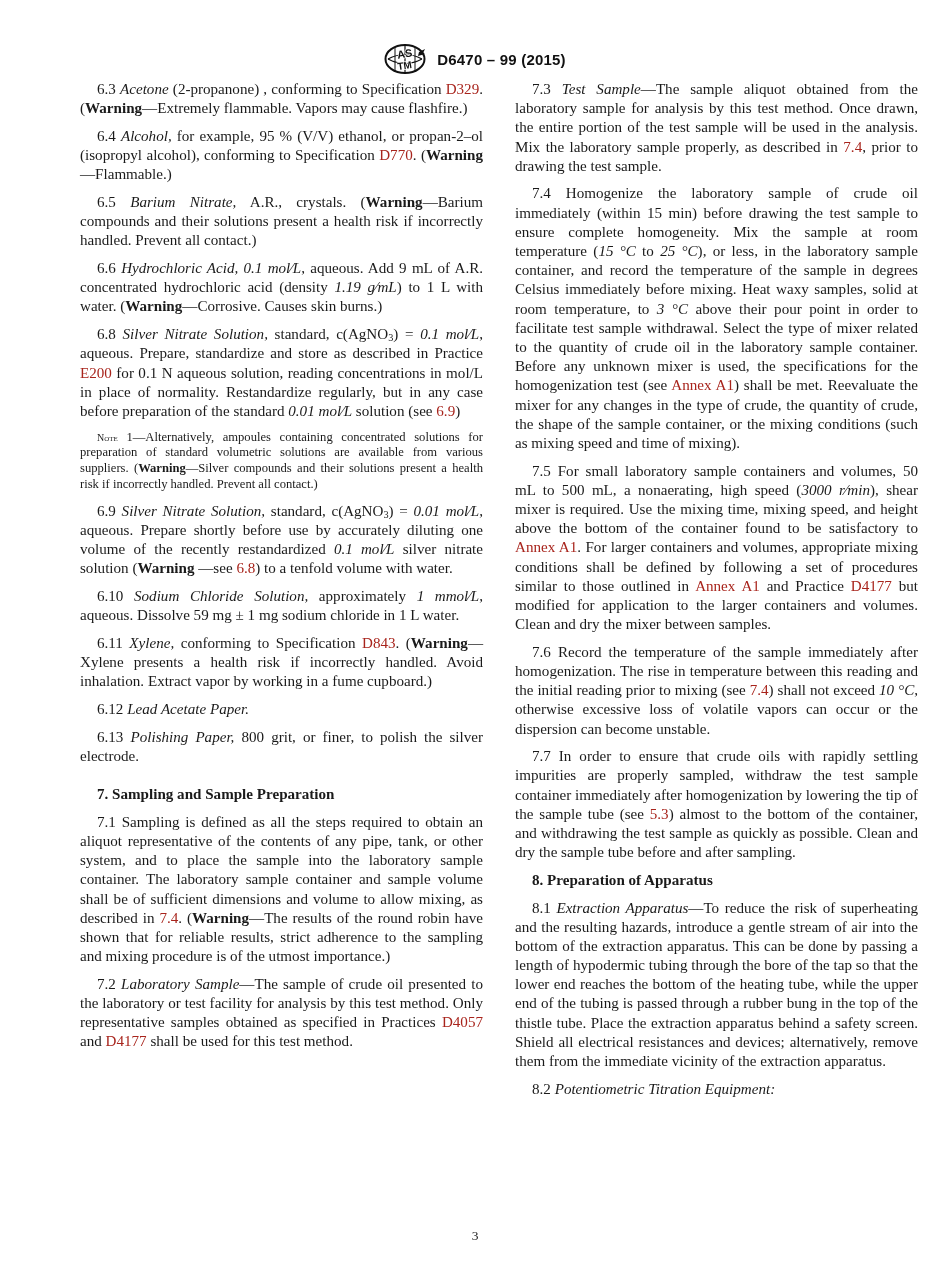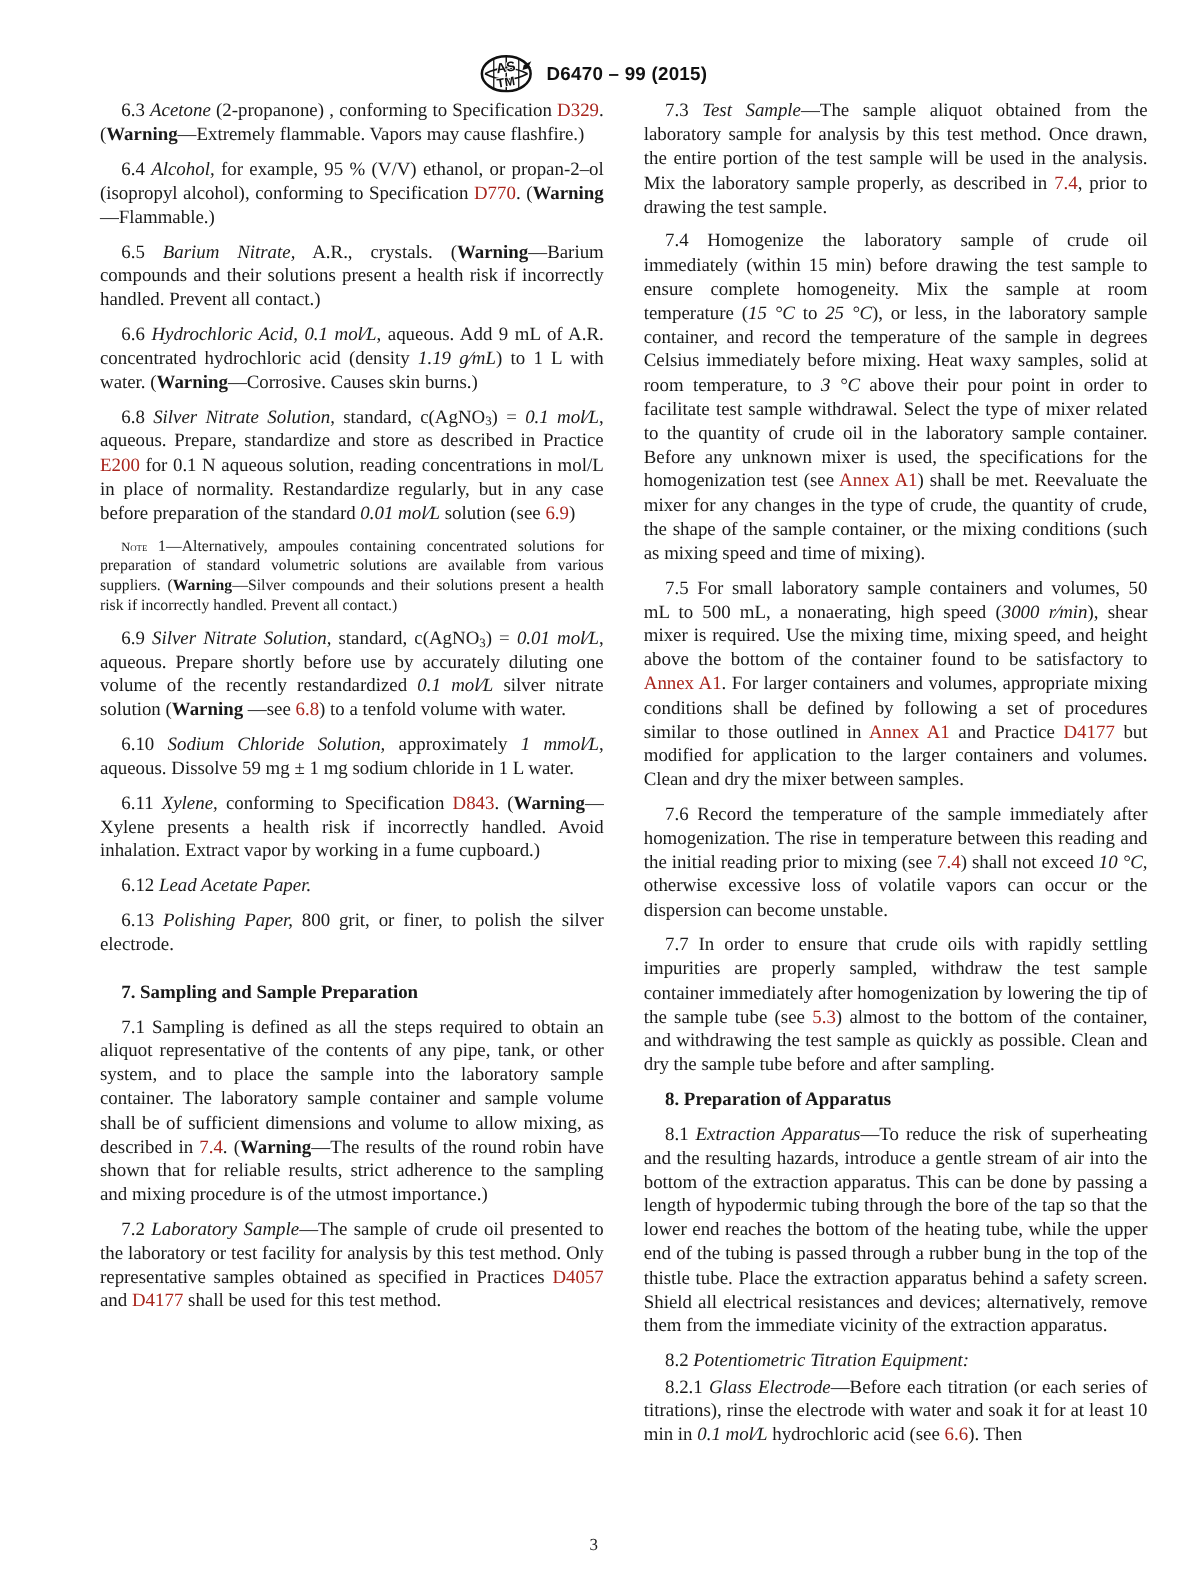--- a/index.html
+++ b/index.html
@@ -196,21 +196,20 @@
       <p class="para"><span class="num">7.6</span>  Record the temperature of the sample immediately after homogenization. The rise in temperature between this reading and the initial reading prior to mixing (see <span class="ref">7.4</span>) shall not exceed <span class="nb">10 °C</span>, otherwise excessive loss of volatile vapors can occur or the dispersion can become unstable.</p>
 
       <p class="para"><span class="num">7.7</span>  In order to ensure that crude oils with rapidly settling impurities are properly sampled, withdraw the test sample container immediately after homogenization by lowering the tip of the sample tube (see <span class="ref">5.3</span>) almost to the bottom of the container, and withdrawing the test sample as quickly as possible. Clean and dry the sample tube before and after sampling.</p>
 
       <p class="para sec-head">8.  Preparation of Apparatus</p>
 
       <p class="para"><span class="num">8.1</span> <i>Extraction Apparatus</i>—To reduce the risk of superheating and the resulting hazards, introduce a gentle stream of air into the bottom of the extraction apparatus. This can be done by passing a length of hypodermic tubing through the bore of the tap so that the lower end reaches the bottom of the heating tube, while the upper end of the tubing is passed through a rubber bung in the top of the thistle tube. Place the extraction apparatus behind a safety screen. Shield all electrical resistances and devices; alternatively, remove them from the immediate vicinity of the extraction apparatus.</p>
 
       <p class="para tight"><span class="num">8.2</span> <i>Potentiometric Titration Equipment:</i></p>
 
-      <p class="para"><span class="num">8.2.1</span> <i>Glass Electrode</i>—Before each titration (or each series of titrations), rinse the electrode with water and soak it for at least 10 min in <span class="nb">0.1 mol∕L</span> hydrochloric acid (see <span class="ref">6.6</span>). Then</p>
 
     </div>
   </div>
 
   <div class="footer">
     <span>3</span>
   </div>
 
 </div>
 

